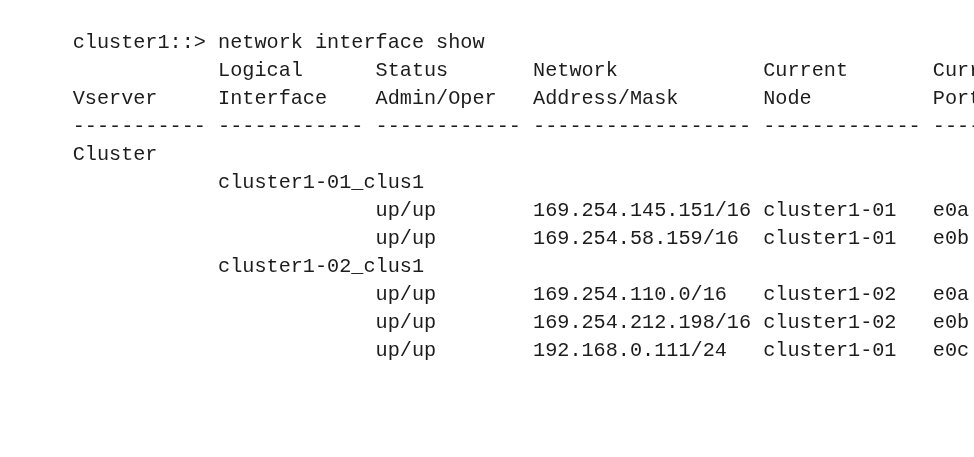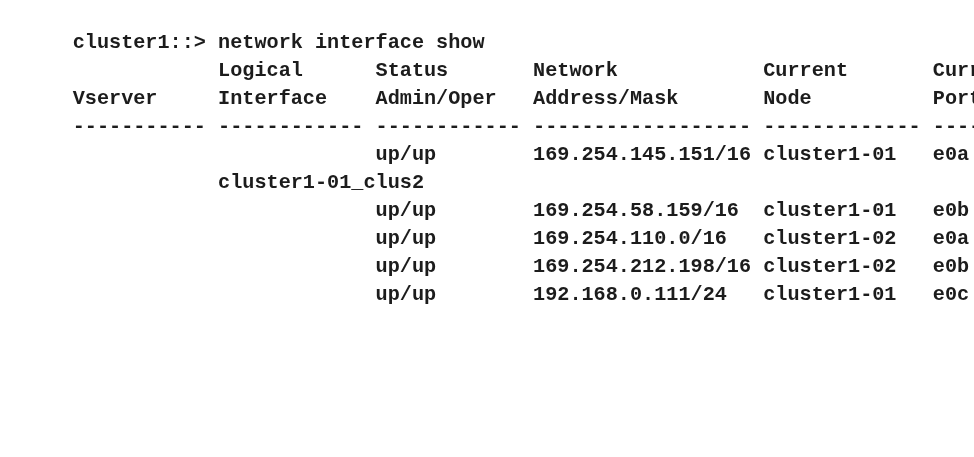--- a/index.html
+++ b/index.html
@@ -19,21 +19,20 @@
     width: 974px;
     height: 457px;
     background: #ffffff;
     color: #1c1c1c;
     font-family: "Liberation Mono", "DejaVu Sans Mono", monospace;
     font-size: 20.2px;
     line-height: 28px;
     letter-spacing: 0px;
     padding: 0;
     box-sizing: border-box;
-    font-weight: bold;
   }
   .term-line {
     height: 28px;
     white-space: pre;
     display: block;
     margin: 0;
     padding: 0;
     font-family: "Liberation Mono", "DejaVu Sans Mono", monospace;
   }
   .term-line span {
@@ -64,32 +63,38 @@
     </div>
 
     <div class="term-line">
       <span>Vserver     Interface    Admin/Oper   Address/Mask       Node          Port    Home</span>
     </div>
 
     <div class="term-line">
       <span>----------- ------------ ------------ ------------------ ------------- ------- ----</span>
     </div>
 
+    <div class="term-line">
+      <span>Cluster</span>
+    </div>
 
+    <div class="term-line">
+      <span>            cluster1-01_clus1</span>
+    </div>
     <div class="term-line">
       <span>                         up/up        169.254.145.151/16 cluster1-01   e0a     true</span>
     </div>
 
     <div class="term-line">
-      <span>            cluster1-01_clus2</span>
-    </div>
-    <div class="term-line">
       <span>                         up/up        169.254.58.159/16  cluster1-01   e0b     true</span>
     </div>
 
+    <div class="term-line">
+      <span>            cluster1-02_clus1</span>
+    </div>
     <div class="term-line">
       <span>                         up/up        169.254.110.0/16   cluster1-02   e0a     true</span>
     </div>
 
     <div class="term-line">
       <span>                         up/up        169.254.212.198/16 cluster1-02   e0b     true</span>
     </div>
 
 
     <div class="term-line">

